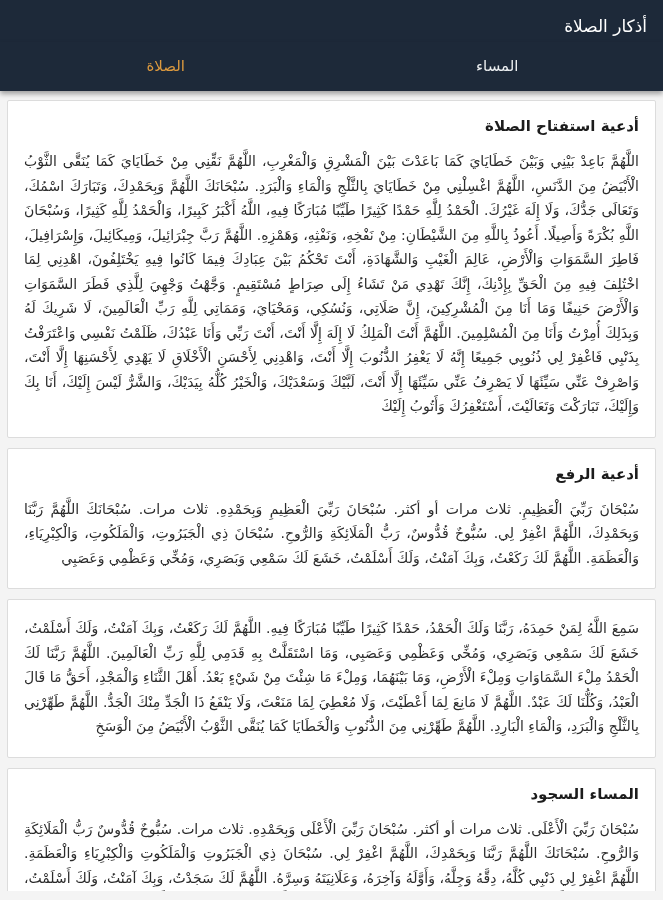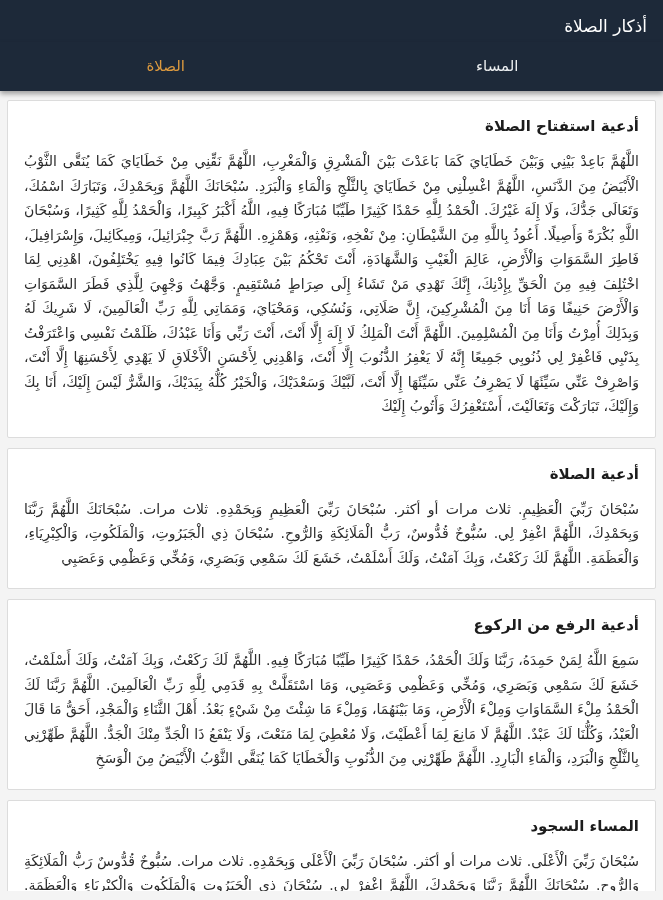--- a/index.html
+++ b/index.html
@@ -86,26 +86,25 @@
 </nav>
 
 <main class="content">
 
   <section class="card">
     <h2 class="card-title">أدعية استفتاح الصلاة</h2>
     <p class="card-body">اللَّهُمَّ بَاعِدْ بَيْنِي وَبَيْنَ خَطَايَايَ كَمَا بَاعَدْتَ بَيْنَ الْمَشْرِقِ وَالْمَغْرِبِ، اللَّهُمَّ نَقِّنِي مِنْ خَطَايَايَ كَمَا يُنَقَّى الثَّوْبُ الْأَبْيَضُ مِنَ الدَّنَسِ، اللَّهُمَّ اغْسِلْنِي مِنْ خَطَايَايَ بِالثَّلْجِ وَالْمَاءِ وَالْبَرَدِ. سُبْحَانَكَ اللَّهُمَّ وَبِحَمْدِكَ، وَتَبَارَكَ اسْمُكَ، وَتَعَالَى جَدُّكَ، وَلَا إِلَهَ غَيْرُكَ. الْحَمْدُ لِلَّهِ حَمْدًا كَثِيرًا طَيِّبًا مُبَارَكًا فِيهِ، اللَّهُ أَكْبَرُ كَبِيرًا، وَالْحَمْدُ لِلَّهِ كَثِيرًا، وَسُبْحَانَ اللَّهِ بُكْرَةً وَأَصِيلًا. أَعُوذُ بِاللَّهِ مِنَ الشَّيْطَانِ: مِنْ نَفْخِهِ، وَنَفْثِهِ، وَهَمْزِهِ. اللَّهُمَّ رَبَّ جِبْرَائِيلَ، وَمِيكَائِيلَ، وَإِسْرَافِيلَ، فَاطِرَ السَّمَوَاتِ وَالْأَرْضِ، عَالِمَ الْغَيْبِ وَالشَّهَادَةِ، أَنْتَ تَحْكُمُ بَيْنَ عِبَادِكَ فِيمَا كَانُوا فِيهِ يَخْتَلِفُونَ، اهْدِنِي لِمَا اخْتُلِفَ فِيهِ مِنَ الْحَقِّ بِإِذْنِكَ، إِنَّكَ تَهْدِي مَنْ تَشَاءُ إِلَى صِرَاطٍ مُسْتَقِيمٍ. وَجَّهْتُ وَجْهِيَ لِلَّذِي فَطَرَ السَّمَوَاتِ وَالْأَرْضَ حَنِيفًا وَمَا أَنَا مِنَ الْمُشْرِكِينَ، إِنَّ صَلَاتِي، وَنُسُكِي، وَمَحْيَايَ، وَمَمَاتِي لِلَّهِ رَبِّ الْعَالَمِينَ، لَا شَرِيكَ لَهُ وَبِذَلِكَ أُمِرْتُ وَأَنَا مِنَ الْمُسْلِمِينَ. اللَّهُمَّ أَنْتَ الْمَلِكُ لَا إِلَهَ إِلَّا أَنْتَ، أَنْتَ رَبِّي وَأَنَا عَبْدُكَ، ظَلَمْتُ نَفْسِي وَاعْتَرَفْتُ بِذَنْبِي فَاغْفِرْ لِي ذُنُوبِي جَمِيعًا إِنَّهُ لَا يَغْفِرُ الذُّنُوبَ إِلَّا أَنْتَ، وَاهْدِنِي لِأَحْسَنِ الْأَخْلَاقِ لَا يَهْدِي لِأَحْسَنِهَا إِلَّا أَنْتَ، وَاصْرِفْ عَنِّي سَيِّئَهَا لَا يَصْرِفُ عَنِّي سَيِّئَهَا إِلَّا أَنْتَ، لَبَّيْكَ وَسَعْدَيْكَ، وَالْخَيْرُ كُلُّهُ بِيَدَيْكَ، وَالشَّرُّ لَيْسَ إِلَيْكَ، أَنَا بِكَ وَإِلَيْكَ، تَبَارَكْتَ وَتَعَالَيْتَ، أَسْتَغْفِرُكَ وَأَتُوبُ إِلَيْكَ</p>
   </section>
 
   <section class="card">
-    <h2 class="card-title">أدعية الصلاة</h2>
+    <h2 class="card-title">أدعية الرفع</h2>
     <p class="card-body">سُبْحَانَ رَبِّيَ الْعَظِيمِ. ثلاث مرات أو أكثر. سُبْحَانَ رَبِّيَ الْعَظِيمِ وَبِحَمْدِهِ. ثلاث مرات. سُبْحَانَكَ اللَّهُمَّ رَبَّنَا وَبِحَمْدِكَ، اللَّهُمَّ اغْفِرْ لِي. سُبُّوحٌ قُدُّوسٌ، رَبُّ الْمَلَائِكَةِ وَالرُّوحِ. سُبْحَانَ ذِي الْجَبَرُوتِ، وَالْمَلَكُوتِ، وَالْكِبْرِيَاءِ، وَالْعَظَمَةِ. اللَّهُمَّ لَكَ رَكَعْتُ، وَبِكَ آمَنْتُ، وَلَكَ أَسْلَمْتُ، خَشَعَ لَكَ سَمْعِي وَبَصَرِي، وَمُخِّي وَعَظْمِي وَعَصَبِي</p>
   </section>
 
   <section class="card">
-    <h2 class="card-title">أدعية الرفع من الركوع</h2>
     <p class="card-body">سَمِعَ اللَّهُ لِمَنْ حَمِدَهُ، رَبَّنَا وَلَكَ الْحَمْدُ، حَمْدًا كَثِيرًا طَيِّبًا مُبَارَكًا فِيهِ. اللَّهُمَّ لَكَ رَكَعْتُ، وَبِكَ آمَنْتُ، وَلَكَ أَسْلَمْتُ، خَشَعَ لَكَ سَمْعِي وَبَصَرِي، وَمُخِّي وَعَظْمِي وَعَصَبِي، وَمَا اسْتَقَلَّتْ بِهِ قَدَمِي لِلَّهِ رَبِّ الْعَالَمِينَ. اللَّهُمَّ رَبَّنَا لَكَ الْحَمْدُ مِلْءَ السَّمَاوَاتِ وَمِلْءَ الْأَرْضِ، وَمَا بَيْنَهُمَا، وَمِلْءَ مَا شِئْتَ مِنْ شَيْءٍ بَعْدُ. أَهْلَ الثَّنَاءِ وَالْمَجْدِ، أَحَقُّ مَا قَالَ الْعَبْدُ، وَكُلُّنَا لَكَ عَبْدٌ. اللَّهُمَّ لَا مَانِعَ لِمَا أَعْطَيْتَ، وَلَا مُعْطِيَ لِمَا مَنَعْتَ، وَلَا يَنْفَعُ ذَا الْجَدِّ مِنْكَ الْجَدُّ. اللَّهُمَّ طَهِّرْنِي بِالثَّلْجِ وَالْبَرَدِ، وَالْمَاءِ الْبَارِدِ. اللَّهُمَّ طَهِّرْنِي مِنَ الذُّنُوبِ وَالْخَطَايَا كَمَا يُنَقَّى الثَّوْبُ الْأَبْيَضُ مِنَ الْوَسَخِ</p>
   </section>
 
   <section class="card">
     <h2 class="card-title">المساء السجود</h2>
     <p class="card-body">سُبْحَانَ رَبِّيَ الْأَعْلَى. ثلاث مرات أو أكثر. سُبْحَانَ رَبِّيَ الْأَعْلَى وَبِحَمْدِهِ. ثلاث مرات. سُبُّوحٌ قُدُّوسٌ رَبُّ الْمَلَائِكَةِ وَالرُّوحِ. سُبْحَانَكَ اللَّهُمَّ رَبَّنَا وَبِحَمْدِكَ، اللَّهُمَّ اغْفِرْ لِي. سُبْحَانَ ذِي الْجَبَرُوتِ وَالْمَلَكُوتِ وَالْكِبْرِيَاءِ وَالْعَظَمَةِ. اللَّهُمَّ اغْفِرْ لِي ذَنْبِي كُلَّهُ، دِقَّهُ وَجِلَّهُ، وَأَوَّلَهُ وَآخِرَهُ، وَعَلَانِيَتَهُ وَسِرَّهُ. اللَّهُمَّ لَكَ سَجَدْتُ، وَبِكَ آمَنْتُ، وَلَكَ أَسْلَمْتُ، سَجَدَ وَجْهِي لِلَّذِي خَلَقَهُ، وَصَوَّرَهُ، وَشَقَّ سَمْعَهُ وَبَصَرَهُ، تَبَارَكَ اللَّهُ أَحْسَنُ الْخَالِقِينَ. اللَّهُمَّ إِنِّي أَعُوذُ بِرِضَاكَ مِنْ سَخَطِكَ، وَبِمُعَافَاتِكَ مِنْ عُقُوبَتِكَ، وَأَعُوذُ بِكَ مِنْكَ، لَا أُحْصِي ثَنَاءً عَلَيْكَ، أَنْتَ كَمَا أَثْنَيْتَ عَلَى نَفْسِكَ. رَبِّ أَعْطِ نَفْسِي تَقْوَاهَا، وَزَكِّهَا أَنْتَ خَيْرُ مَنْ زَكَّاهَا، أَنْتَ وَلِيُّهَا وَمَوْلَاهَا. اللَّهُمَّ اجْعَلْ فِي قَلْبِي نُورًا، وَفِي سَمْعِي نُورًا، وَفِي بَصَرِي نُورًا، وَاجْعَلْ مِنْ تَحْتِي نُورًا، وَاجْعَلْ مِنْ فَوْقِي نُورًا، وَعَنْ يَمِينِي نُورًا، وَعَنْ يَسَارِي نُورًا، وَاجْعَلْ أَمَامِي نُورًا، وَاجْعَلْ خَلْفِي نُورًا، وَأَعْظِمْ لِي نُورًا</p>
   </section>
 
 </main>
 

